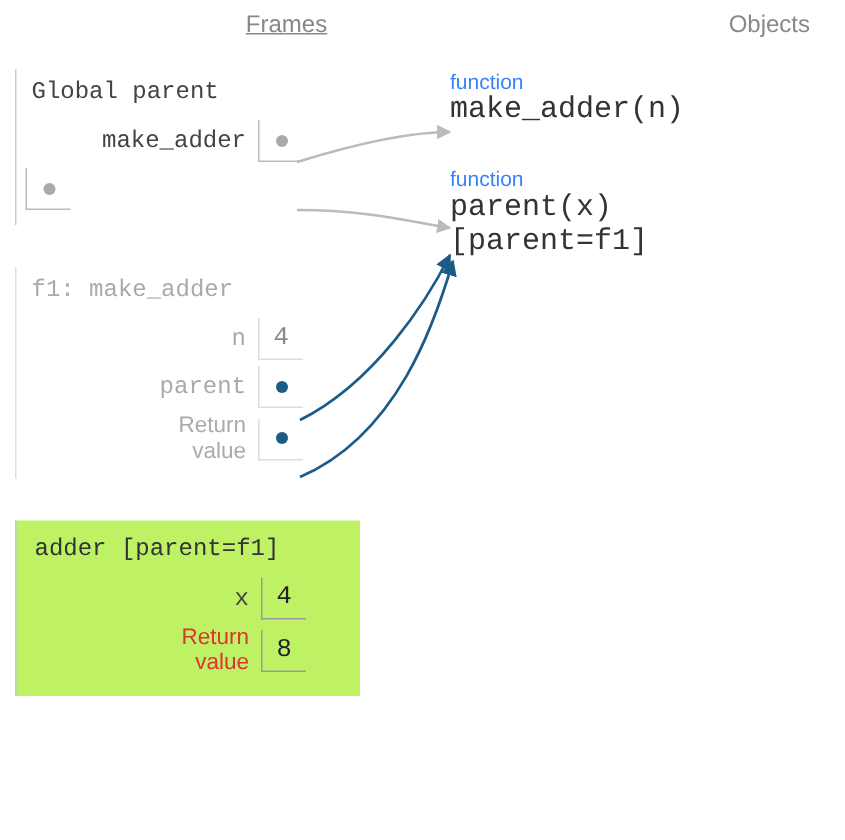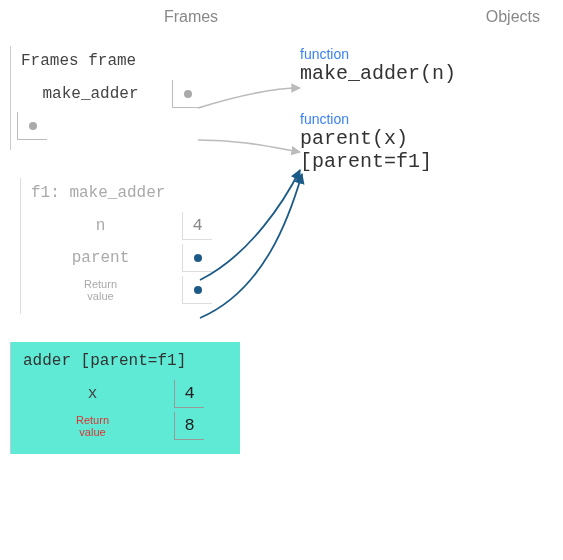--- a/index.html
+++ b/index.html
@@ -9,21 +9,21 @@
     width: 563px;
     height: 560px;
     font-family: "Segoe UI", "Helvetica Neue", Arial, sans-serif;
     font-size: 15px;
     color: #555;
     position: relative;
     background: #fff;
   }
   .headers { display: flex; padding-top: 8px; }
   .col-header { color: #888; font-size: 16px; }
-  .frames-header { width: 290px; text-align: center; padding-left: 92px; }
+  .frames-header { width: 290px; text-align: center; padding-left: 92px; text-decoration: underline; }
   .objects-header { width: 250px; text-align: right; padding-left: 50px; }
 
   .content { position: relative; }
 
   
   .frames-col {
     position: absolute;
     left: 10px;
     top: 20px;
     width: 230px;
@@ -35,38 +35,38 @@
     position: relative;
   }
   .frame-title {
     font-family: "Consolas","Menlo","Courier New",monospace;
     font-size: 16px;
     color: #444;
     margin-bottom: 10px;
     padding-left: 4px;
   }
   .frame.faded .frame-title { color: #aaa; }
-  .frame.faded { border-left-color: #ddd; margin-left: 10px; }
+  .frame.faded { border-left-color: #ddd; }
   .row {
     display: flex;
     align-items: center;
     margin-bottom: 4px;
   }
   .row .label {
     width: 155px;
-    text-align: center;
+    text-align: right;
     padding-right: 8px;
     font-family: "Consolas","Menlo","Courier New",monospace;
     font-size: 16px;
     color: #444;
   }
   .frame.faded .row .label { color: #aaa; }
   .row .label.nonmono {
     font-family: "Segoe UI","Helvetica Neue",Arial,sans-serif;
-    font-size: 11px;
+    font-size: 15px;
     line-height: 1.1;
   }
   .row .val {
     min-width: 30px;
     height: 28px;
     border-left: 1px solid #bbb;
     border-bottom: 1px solid #bbb;
     display: flex;
     align-items: center;
     justify-content: center;
@@ -78,21 +78,21 @@
   }
   .frame.faded .row .val { border-color: #ddd; color: #888; }
   .row .val .dot {
     width: 8px; height: 8px; border-radius: 50%;
     background: #aaa;
   }
   .frame.faded .row .val .dot { background: #aaa; }
   .frame.faded .row .val .dot.blue { background: #1c5b87; }
 
   .frame.active {
-    background: #5eead4;
+    background: #bef264;
     border-left: 1px solid #bcd;
     padding: 10px 0 10px 8px;
   }
   .frame.active .frame-title { color: #333; }
   .frame.active .row .label { color: #444; }
   .frame.active .row .val { border-color: #999; color: #222; font-weight: 500; }
   .frame.active .row .label.return { color: #d33; }
 
   
   .objects-col {
@@ -127,21 +127,21 @@
 <div class="headers">
   <div class="col-header frames-header">Frames</div>
   <div class="col-header objects-header">Objects</div>
 </div>
 
 <div class="content">
 
   <div class="frames-col">
 
     <div class="frame">
-      <div class="frame-title">Frames frame</div>
+      <div class="frame-title">Global parent</div>
       <div class="row">
         <div class="label">make_adder</div>
         <div class="val">
             <span class="dot"></span>
           </div>
       </div>
       <div class="row">
         <div class="val">
             <span class="dot"></span>
           </div>

